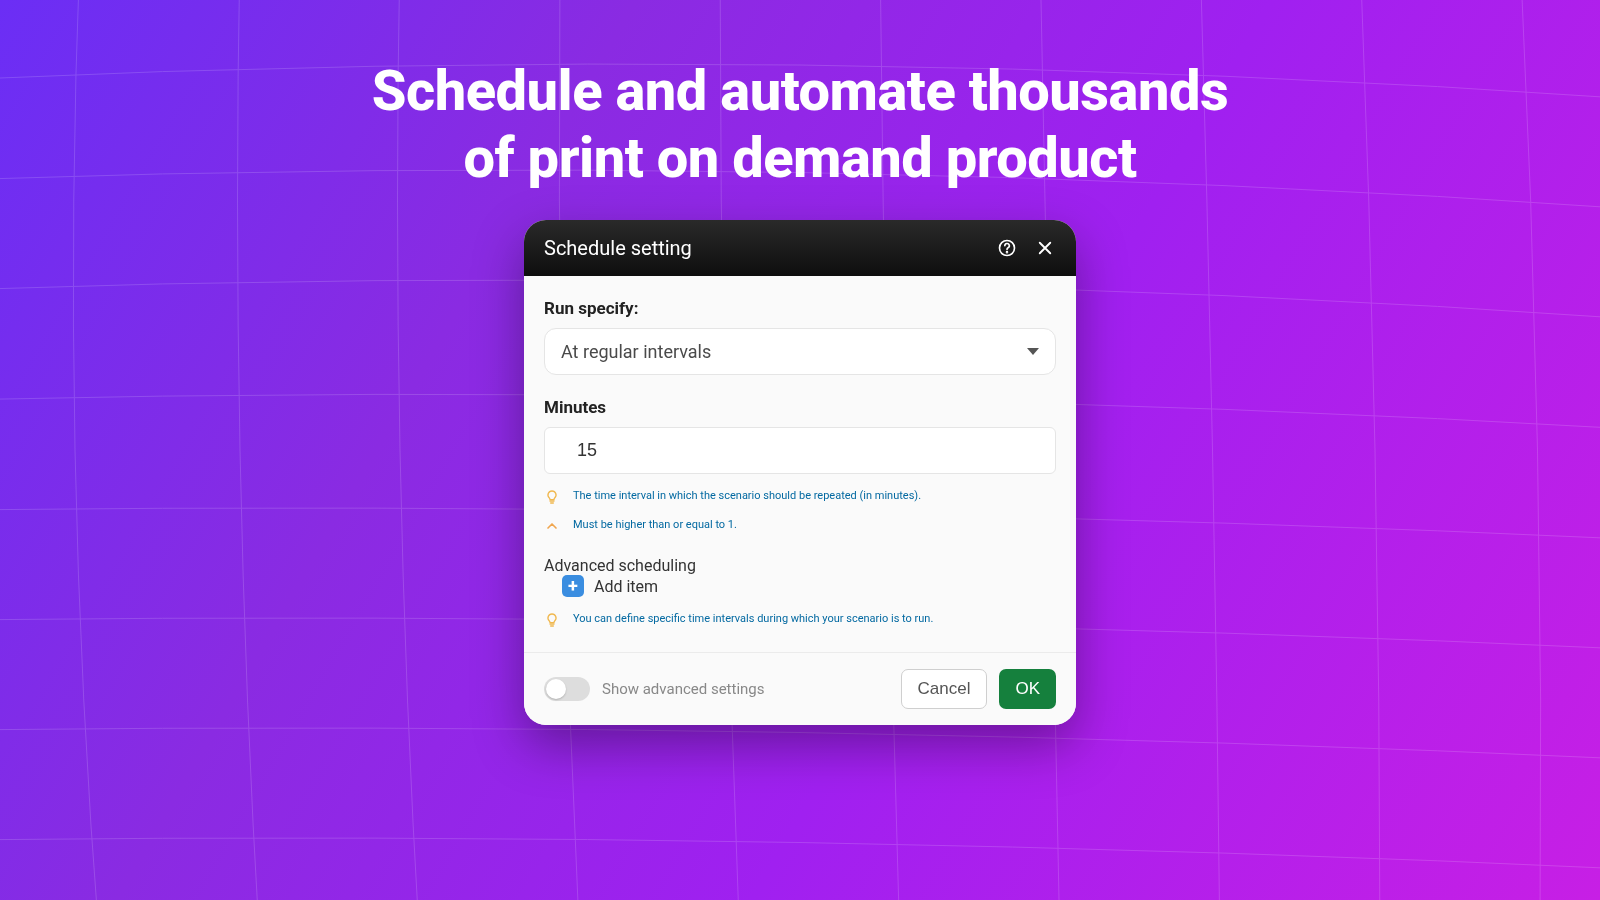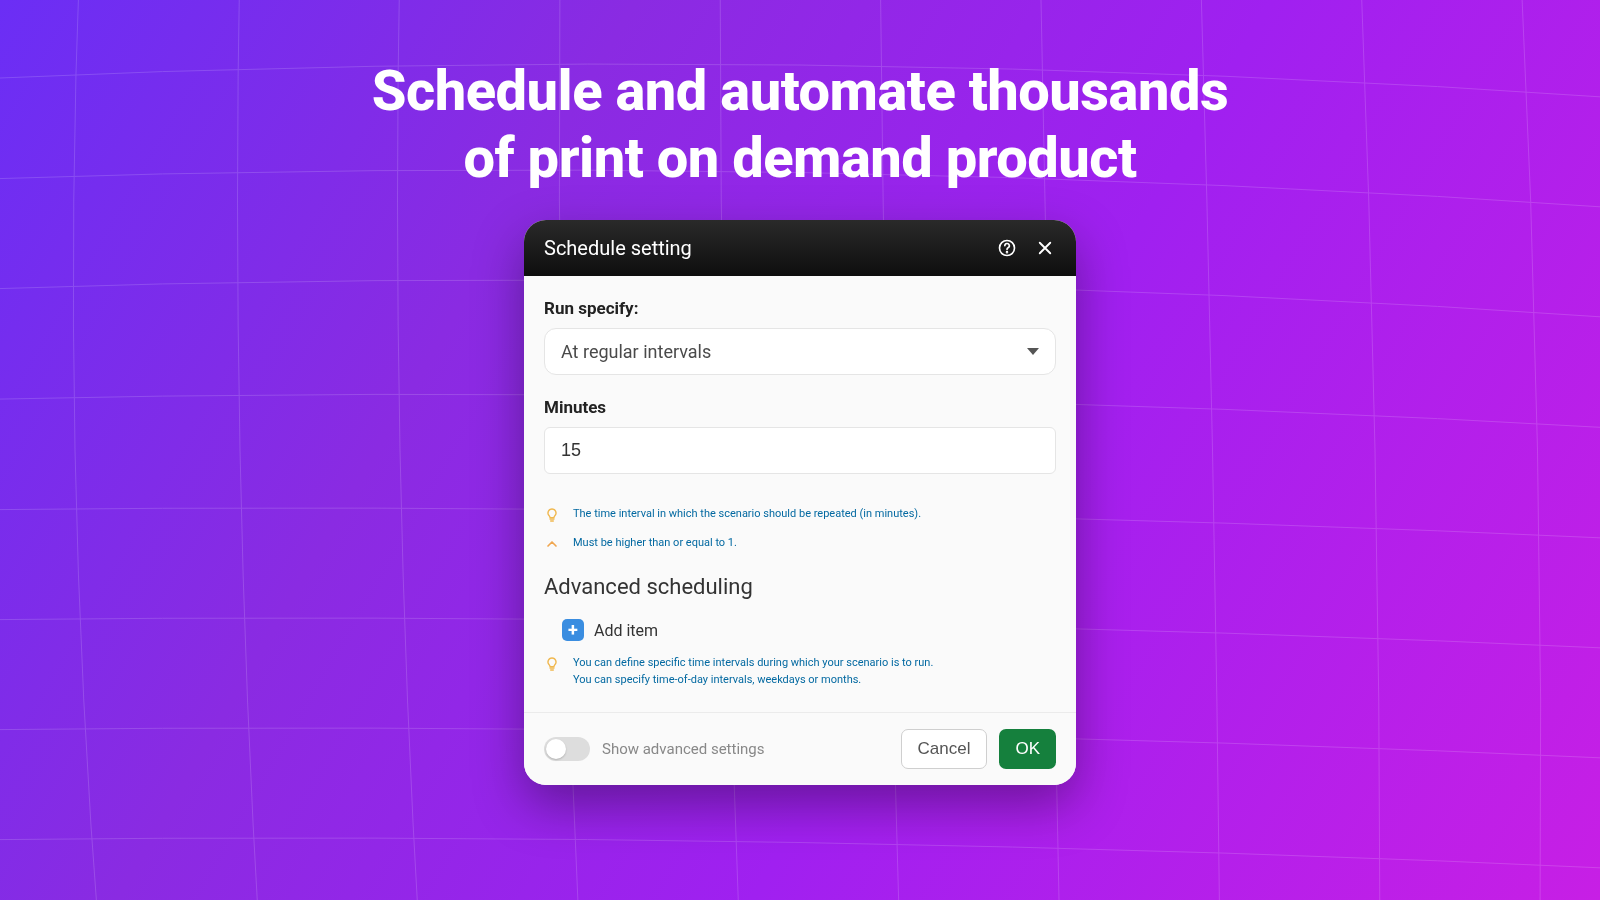--- a/index.html
+++ b/index.html
@@ -118,25 +118,25 @@
       border-left: 6px solid transparent;
       border-right: 6px solid transparent;
       border-top: 7px solid #555;
     }
 
     .text-input {
       width: 100%;
       background: #ffffff;
       border: 1px solid #e5e5e5;
       border-radius: 6px;
-      padding: 12px 16px;
+      padding: 12px 32px;
       font-size: 18px;
       color: #333;
       outline: none;
-      margin-bottom: 32px;
+      margin-bottom: 14px;
     }
 
     .hint-row {
       display: flex;
       align-items: flex-start;
       gap: 13px;
       margin-bottom: 12px;
     }
 
     .hint-icon {
@@ -146,25 +146,25 @@
       margin-top: 1px;
     }
 
     .hint-text {
       font-size: 11px;
       color: #0369a1;
       line-height: 1.5;
     }
 
     .section-label {
-      font-size: 22px;
+      font-size: 16px;
       font-weight: 400;
       color: #333;
       margin-top: 22px;
-      margin-bottom: 20px;
+      margin-bottom: 0;
     }
 
     .add-item-row {
       display: flex;
       align-items: center;
       gap: 10px;
       margin-bottom: 14px;
       padding-left: 18px;
       cursor: pointer;
     }
@@ -340,21 +340,20 @@
     <div class="hint-row">
       <span class="hint-icon">
         <svg width="16" height="16" viewBox="0 0 24 24" fill="none" stroke="#f0b84f" stroke-width="2" stroke-linecap="round" stroke-linejoin="round">
           <path d="M9 18h6"></path>
           <path d="M10 21h4"></path>
           <path d="M12 3a6 6 0 0 0-4 10.5c.7.8 1 1.5 1 2.5h6c0-1 .3-1.7 1-2.5A6 6 0 0 0 12 3z"></path>
         </svg>
       </span>
       <div>
         <div class="hint-text">You can define specific time intervals during which your scenario is to run.</div>
-        <div class="hint-text">You can specify time-of-day intervals, weekdays or months.</div>
       </div>
     </div>
 
   </div>
 
   <div class="dialog-footer">
     <div class="toggle">
       <div class="toggle-knob"></div>
     </div>
     <div class="toggle-label">Show advanced settings</div>

